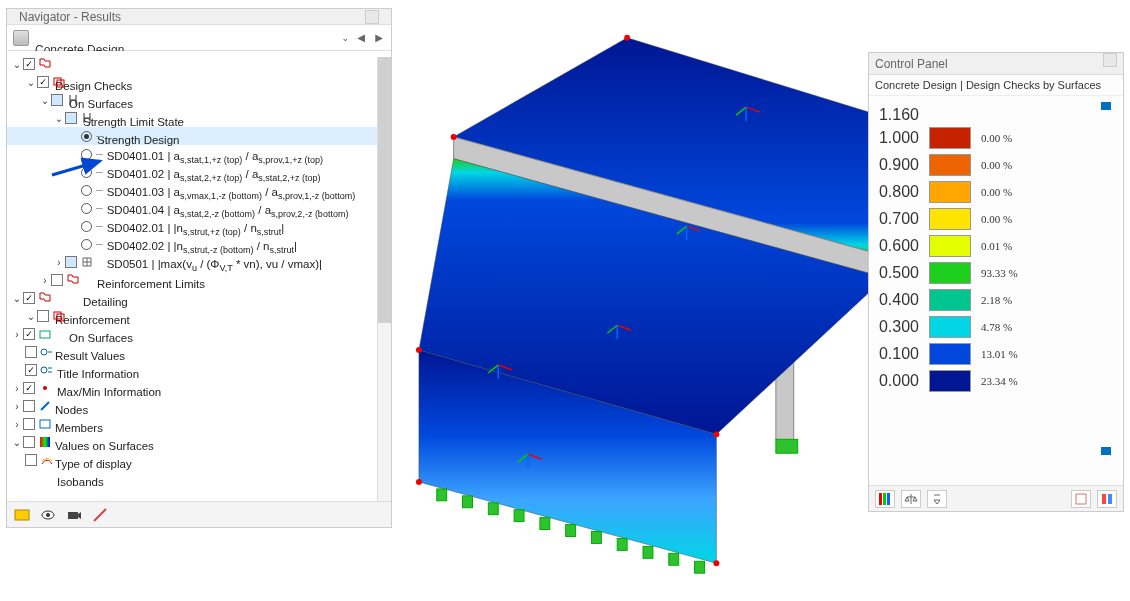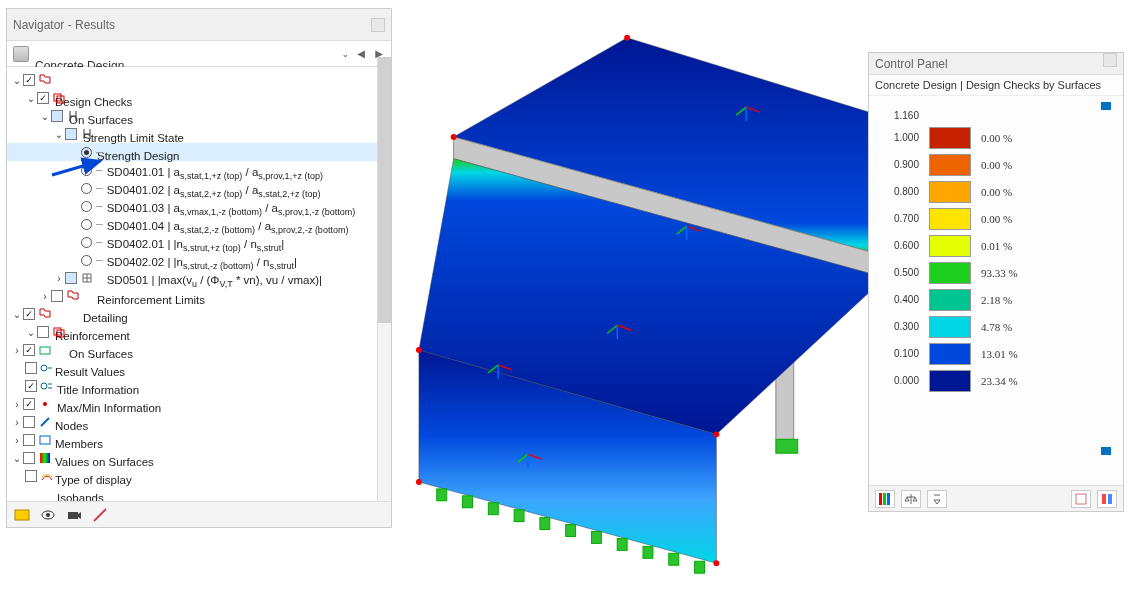--- a/index.html
+++ b/index.html
@@ -1,20 +1,20 @@
 <!DOCTYPE html>
 <html><head>
 <meta charset="utf-8">
 <style>
   * { box-sizing: border-box; margin: 0; padding: 0; font-family: "Segoe UI", Arial, sans-serif; }
   body { width: 1130px; height: 601px; background: #fff; position: relative; overflow: hidden; font-size: 12px; color: #333; }
 
   
   .navigator { position: absolute; left: 6px; top: 8px; width: 386px; height: 520px; border: 1px solid #ccc; background: #fafafa; display: flex; flex-direction: column; }
-  .nav-title { height: 32px; line-height: 22px; background: #f0f0f0; border-bottom: 1px solid #ddd; padding: 0 6px; color: #666; font-size: 12px; display:flex; justify-content:space-between; align-items:center;}
+  .nav-title { height: 16px; line-height: 22px; background: #f0f0f0; border-bottom: 1px solid #ddd; padding: 0 12px; color: #666; font-size: 12px; display:flex; justify-content:space-between; align-items:center;}
   .nav-close { width:14px; height:14px; background:#e8e8e8; border:1px solid #ccc;}
   .nav-toolbar { height: 26px; background: #fff; border-bottom: 1px solid #ddd; display: flex; align-items: center; padding: 0 6px; gap: 6px; }
   .nav-toolbar .icon-sq { width: 16px; height: 16px; background: linear-gradient(#e0e0e0,#bcbcbc); border: 1px solid #999; border-radius: 2px; }
   .nav-toolbar .dropdown-area { flex:1; font-size:12px; color:#333;margin-top:24px; }
   .nav-toolbar .arrow-v { font-size:9px; color:#555; }
   .nav-toolbar .navbtn { width:12px; height:16px; display:flex; align-items:center; justify-content:center; color:#666; font-size:10px;}
 
   .tree { flex: 1; overflow-y: auto; background: #fff; padding: 4px 0; }
   .tree-row { display: flex; align-items: center; height: 18px; padding-left: 4px; white-space: nowrap; }
   .tree-row.selected { background: #dbeeff; }
@@ -41,21 +41,21 @@
 
   
   .viewport { position:absolute; left:398px; top:8px; right:6px; bottom:8px; background:#fff; }
 
   
   .control-panel { position:absolute; right:6px; top:52px; width:256px; height:460px; border:1px solid #ccc; background:#fdfdfd; display:flex; flex-direction:column;}
   .cp-title { height:22px; line-height:22px; padding:0 6px; color:#666; font-size:12px; background:#f0f0f0; border-bottom:1px solid #ddd; display:flex; justify-content:space-between;}
   .cp-sub { padding:4px 6px; font-size:11px; color:#333; border-bottom:1px solid #eee;}
   .cp-body { flex:1; padding:10px 8px 4px 8px; position:relative;}
   .legend-row { display:flex; align-items:center; height:27px;}
-  .legend-val { width:42px; text-align:right; font-size:10px; color:#333;}
+  .legend-val { width:42px; text-align:right; font-size:16px; color:#333;}
   .legend-sw { width:42px; height:22px; border:1px solid #999; margin:0 10px;}
   .legend-pct { font-size:11px; color:#333;font-family:Liberation Serif, serif;}
   .blue-marker { position:absolute; width:10px; height:8px; background:#0070c0;}
   .cp-tabs { height:26px; border-top:1px solid #ddd; background:#f4f4f4; display:flex; align-items:center; gap:6px; padding:0 6px;}
   .cp-tabs .tab { width:20px; height:18px; border:1px solid #ccc; background:#fff; display:flex; align-items:center; justify-content:center;}
   .cp-tabs .spacer{flex:1;}
 </style>
 </head>
 <body>
 

